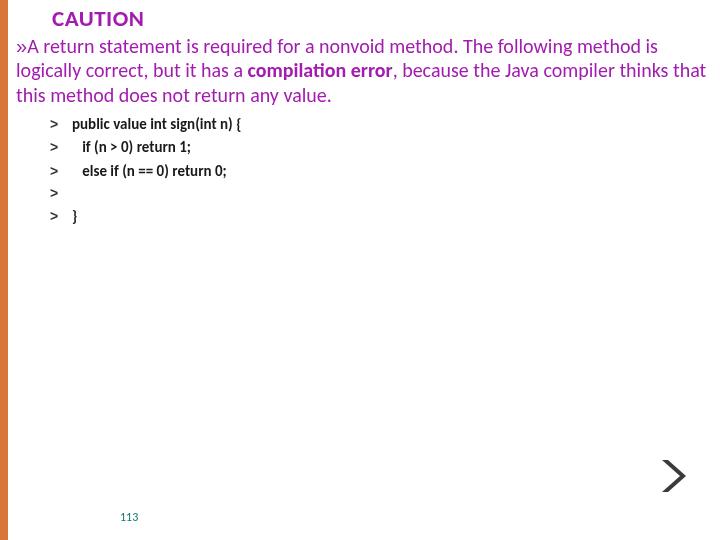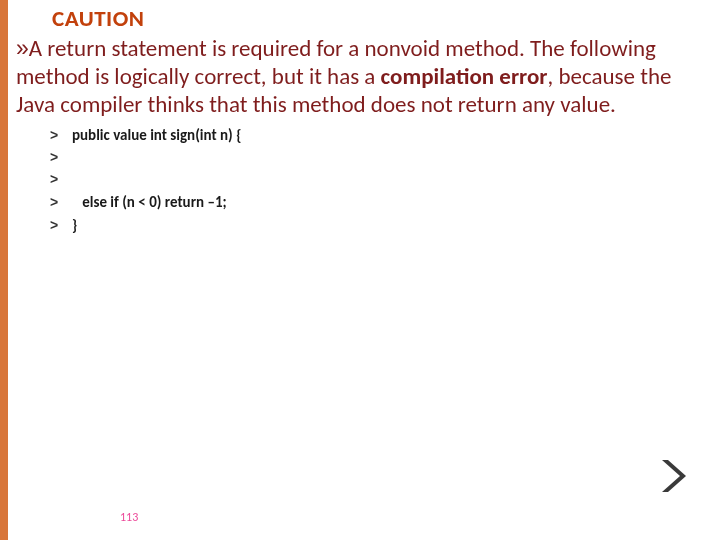--- a/index.html
+++ b/index.html
@@ -16,28 +16,28 @@
     background:#d8763a;
   }
   .content{
     position:absolute;left:8px;right:0;top:0;
     padding:0 8px 0 8px;
   }
   .title{
     font-size:23px;
     font-weight:700;
     margin:4px 0 0 36px;
-    color:#c2410c;
+    color:#a21caf;
     letter-spacing:0.5px;
   }
   .body-text{
-    font-size:23px;
+    font-size:20px;
     line-height:1.22;
     margin:2px 0 6px 0;
-    color:#7f1d1d;
+    color:#a21caf;
   }
   .body-text .bullet{
     font-family:Arial,sans-serif;
   }
   .bold{font-weight:700}
   .code-block{
     margin:4px 0 4px 34px;
   }
   .code-line{
     display:flex;
@@ -63,21 +63,21 @@
     bottom:46px;
     width:28px;height:36px;
     color:#3a3a3a;
   }
   .chevron-nav svg{display:block}
   .page-num{
     position:absolute;
     left:120px;
     bottom:16px;
     font-size:12px;
-    color:#ec4899;
+    color:#0f766e;
   }
 </style>
 </head>
 <body>
 
 <div class="left-stripe"></div>
 
 <div class="content">
 
   <div class="title">CAUTION</div>
@@ -86,27 +86,28 @@
     <span class="bullet">»</span><span>A return statement is required for a nonvoid method. The following method is logically correct, but it has a </span><span class="bold">compilation error</span><span>, because the Java compiler thinks that this method does not return any value.</span>
   </div>
 
   <div class="code-block">
     <div class="code-line">
       <span class="chev">˃</span>
       <span class="code">public value int sign(int n) {</span>
     </div>
     <div class="code-line">
       <span class="chev">˃</span>
+      <span class="code">   if (n &gt; 0) return 1;</span>
     </div>
     <div class="code-line">
       <span class="chev">˃</span>
+      <span class="code">   else if (n == 0) return 0;</span>
     </div>
     <div class="code-line">
       <span class="chev">˃</span>
-      <span class="code">   else if (n &lt; 0) return –1;</span>
     </div>
     <div class="code-line">
       <span class="chev">˃</span>
       <span class="code">}</span>
     </div>
   </div>
 
 
 </div>
 

